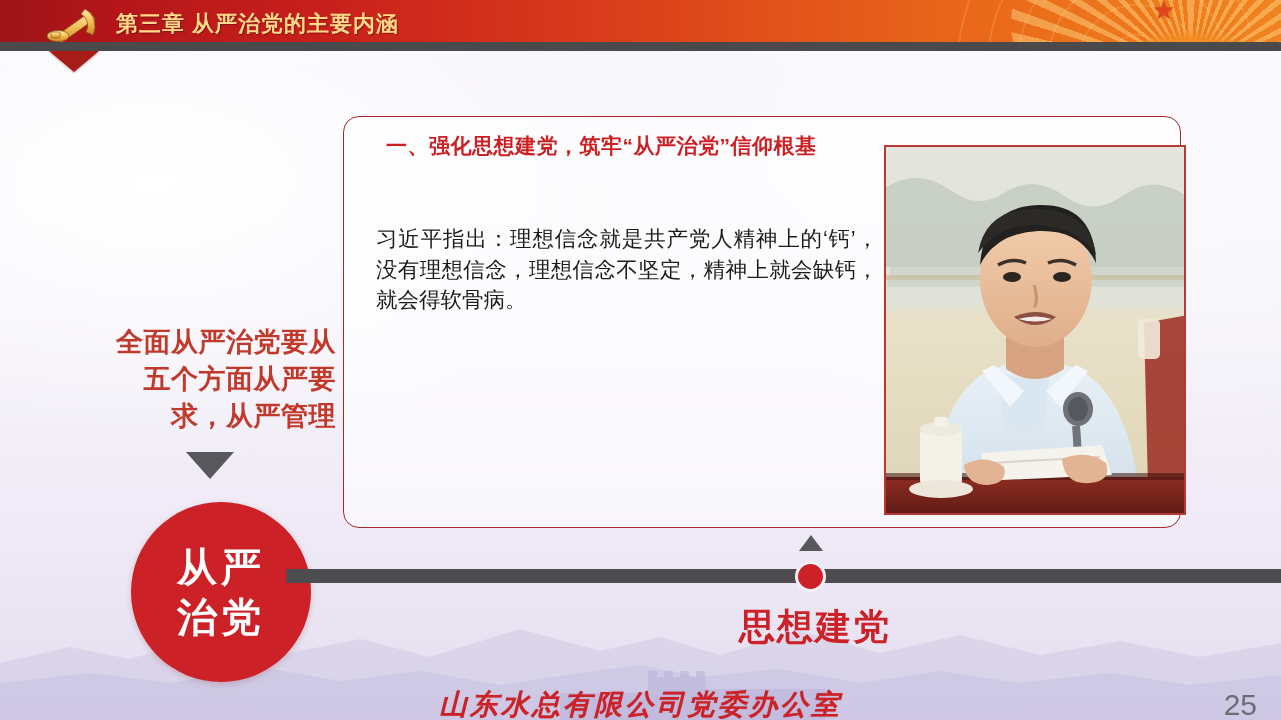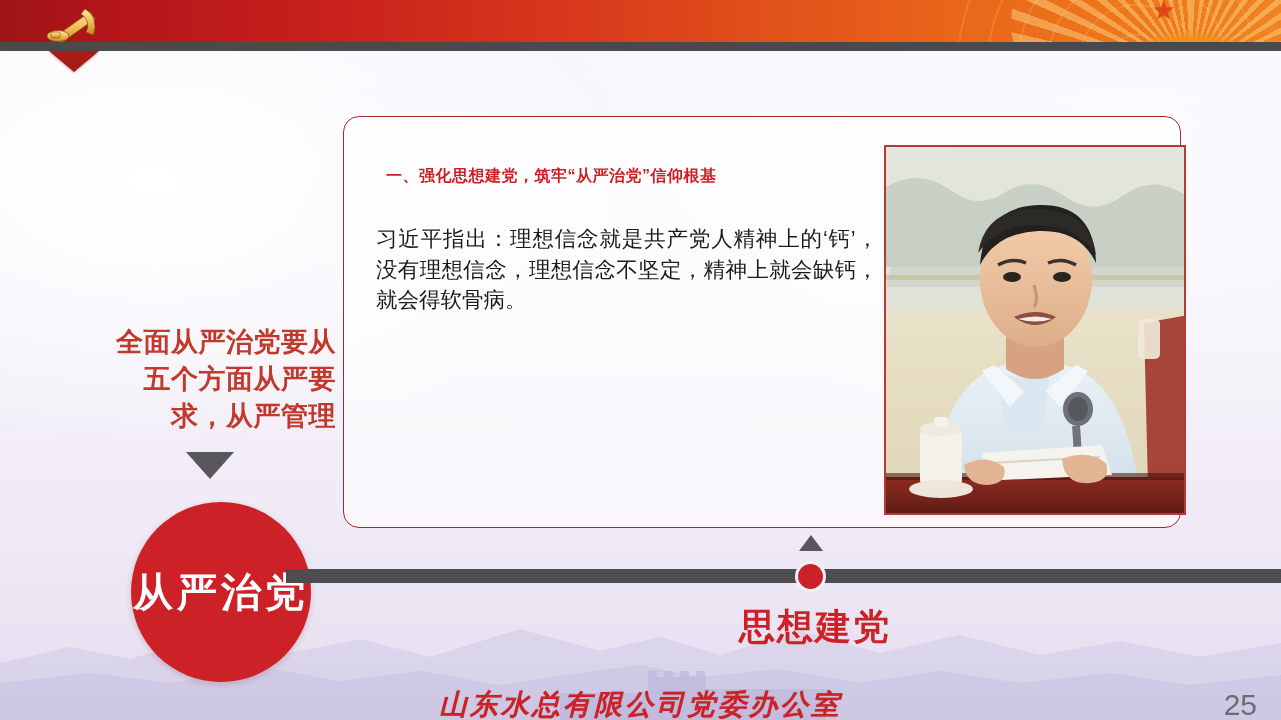--- a/index.html
+++ b/index.html
@@ -74,21 +74,21 @@
   .lead-arrow{
     position:absolute;left:186px;top:452px;width:0;height:0;
     border-left:24px solid transparent;border-right:24px solid transparent;
     border-top:27px solid #58585c;
   }
 
   
   .circle-node{
     position:absolute;left:131px;top:502px;width:180px;height:180px;border-radius:50%;
     background:#cc2127;
-    display:flex;align-items:center;justify-content:center;
+    display:flex;flex-direction:column;align-items:center;justify-content:center;
     box-shadow:0 2px 6px rgba(140,25,25,.20);
   }
   .circle-node span{
     display:block;color:#ffffff;font-size:40px;font-weight:bold;line-height:50px;letter-spacing:4px;
   }
 
   
   .timeline{
     position:absolute;left:286px;top:569px;width:995px;height:14px;background:#4d4d51;
   }
@@ -106,22 +106,22 @@
     font-size:36px;font-weight:bold;color:#cc2127;letter-spacing:2px;
   }
 
   
   .card{
     position:absolute;left:343px;top:116px;width:838px;height:412px;
     border:1.6px solid #a8282a;border-radius:16px;background:rgba(255,255,255,.62);
     box-sizing:border-box;
   }
   .card-title{
-    position:absolute;left:386px;top:160px;width:470px;
-    font-size:16px;font-weight:bold;line-height:32px;color:#cc1f22;letter-spacing:.5px;
+    position:absolute;left:386px;top:130px;width:470px;
+    font-size:21px;font-weight:bold;line-height:32px;color:#cc1f22;letter-spacing:.5px;
   }
   .card-body{
     position:absolute;left:376px;top:216px;width:502px;
     font-size:21.5px;line-height:30.5px;color:#1b1b1b;text-align:justify;margin-top:8px;
   }
   .card-body p{margin:0;}
   .photo{
     position:absolute;left:884px;top:145px;width:302px;height:370px;
     border:2px solid #b63a34;box-sizing:border-box;overflow:hidden;background:#cfd8cf;
   }
@@ -168,20 +168,21 @@
           <stop offset="0%" stop-color="#ffe9a8"></stop>
           <stop offset="45%" stop-color="#f5c25e"></stop>
           <stop offset="100%" stop-color="#c88a22"></stop>
         </linearGradient>
       </defs>
       <path d="M18 33 L52 9 L57 16 L23 40 Z" fill="url(#gold)" stroke="#8d5a12" stroke-width="0.8"></path>
       <path d="M47 6 a20 20 0 0 1 8 26 l-7 -3 a13 13 0 0 0 -5 -18 Z" fill="url(#gold)" stroke="#8d5a12" stroke-width="0.8"></path>
       <ellipse cx="20" cy="33" rx="11" ry="5.5" fill="url(#gold)" stroke="#8d5a12" stroke-width="0.8"></ellipse>
       <rect x="13" y="29" width="9" height="6" rx="1.5" fill="url(#gold)" stroke="#8d5a12" stroke-width="0.7"></rect>
     </svg>
+    <div class="header-title">第三章  从严治党的主要内涵</div>
   </div>
   <div class="subbar"></div>
   <div class="subbar-ptr"></div>
 
   <div class="left-lead">全面从严治党要从五个方面从严要求，从严管理</div>
   <div class="lead-arrow"></div>
 
   <div class="circle-node">
     <span>从严</span>
     <span>治党</span>

